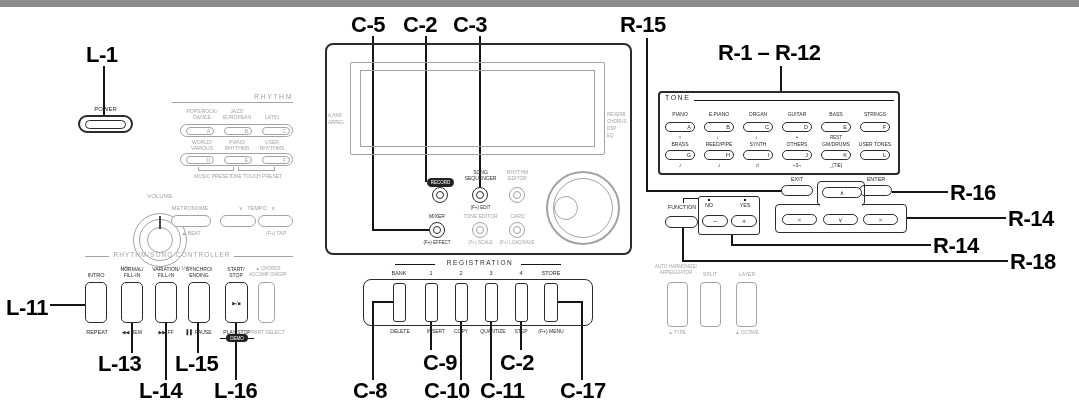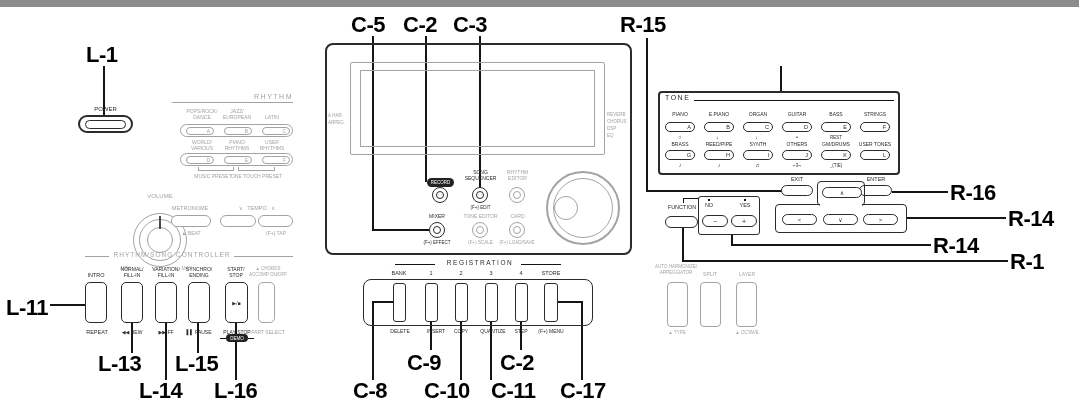--- a/index.html
+++ b/index.html
@@ -40,28 +40,29 @@
   <div class="co" style="left:86px;top:42px">L-1</div>
   <div class="co" style="left:6px;top:295px">L-11</div>
   <div class="co" style="left:98px;top:351px">L-13</div>
   <div class="co" style="left:139px;top:378px">L-14</div>
   <div class="co" style="left:175px;top:351px">L-15</div>
   <div class="co" style="left:214px;top:378px">L-16</div>
   <div class="co" style="left:351px;top:12px">C-5</div>
   <div class="co" style="left:403px;top:12px">C-2</div>
   <div class="co" style="left:453px;top:12px">C-3</div>
   <div class="co" style="left:620px;top:12px">R-15</div>
+  <div class="co" style="left:718px;top:40px">R-1 – R-12</div>
   <div class="co" style="left:950px;top:180px">R-16</div>
   <div class="co" style="left:1008px;top:206px">R-14</div>
   <div class="co" style="left:933px;top:233px">R-14</div>
-  <div class="co" style="left:1010px;top:249px">R-1</div>
+  <div class="co" style="left:1010px;top:249px">R-18</div>
   <div class="co" style="left:353px;top:378px">C-8</div>
-  <div class="co" style="left:407px;top:350px">C-9</div>
+  <div class="co" style="left:423px;top:350px">C-9</div>
   <div class="co" style="left:424px;top:378px">C-10</div>
-  <div class="co" style="left:491px;top:378px">C-11</div>
+  <div class="co" style="left:480px;top:378px">C-11</div>
   <div class="co" style="left:500px;top:350px">C-2</div>
   <div class="co" style="left:560px;top:378px">C-17</div>
 
   <div class="ln" style="left:103px;top:66px;width:2px;height:54px"></div>
   <div class="ln" style="left:50px;top:304px;width:36px;height:2px"></div>
   <div class="ln" style="left:131px;top:322px;width:2px;height:31px"></div>
   <div class="ln" style="left:165px;top:322px;width:2px;height:58px"></div>
   <div class="ln" style="left:197px;top:322px;width:2px;height:31px"></div>
   <div class="ln" style="left:235px;top:322px;width:2px;height:58px"></div>
   <div class="ln" style="left:372px;top:36px;width:2px;height:195px"></div>

